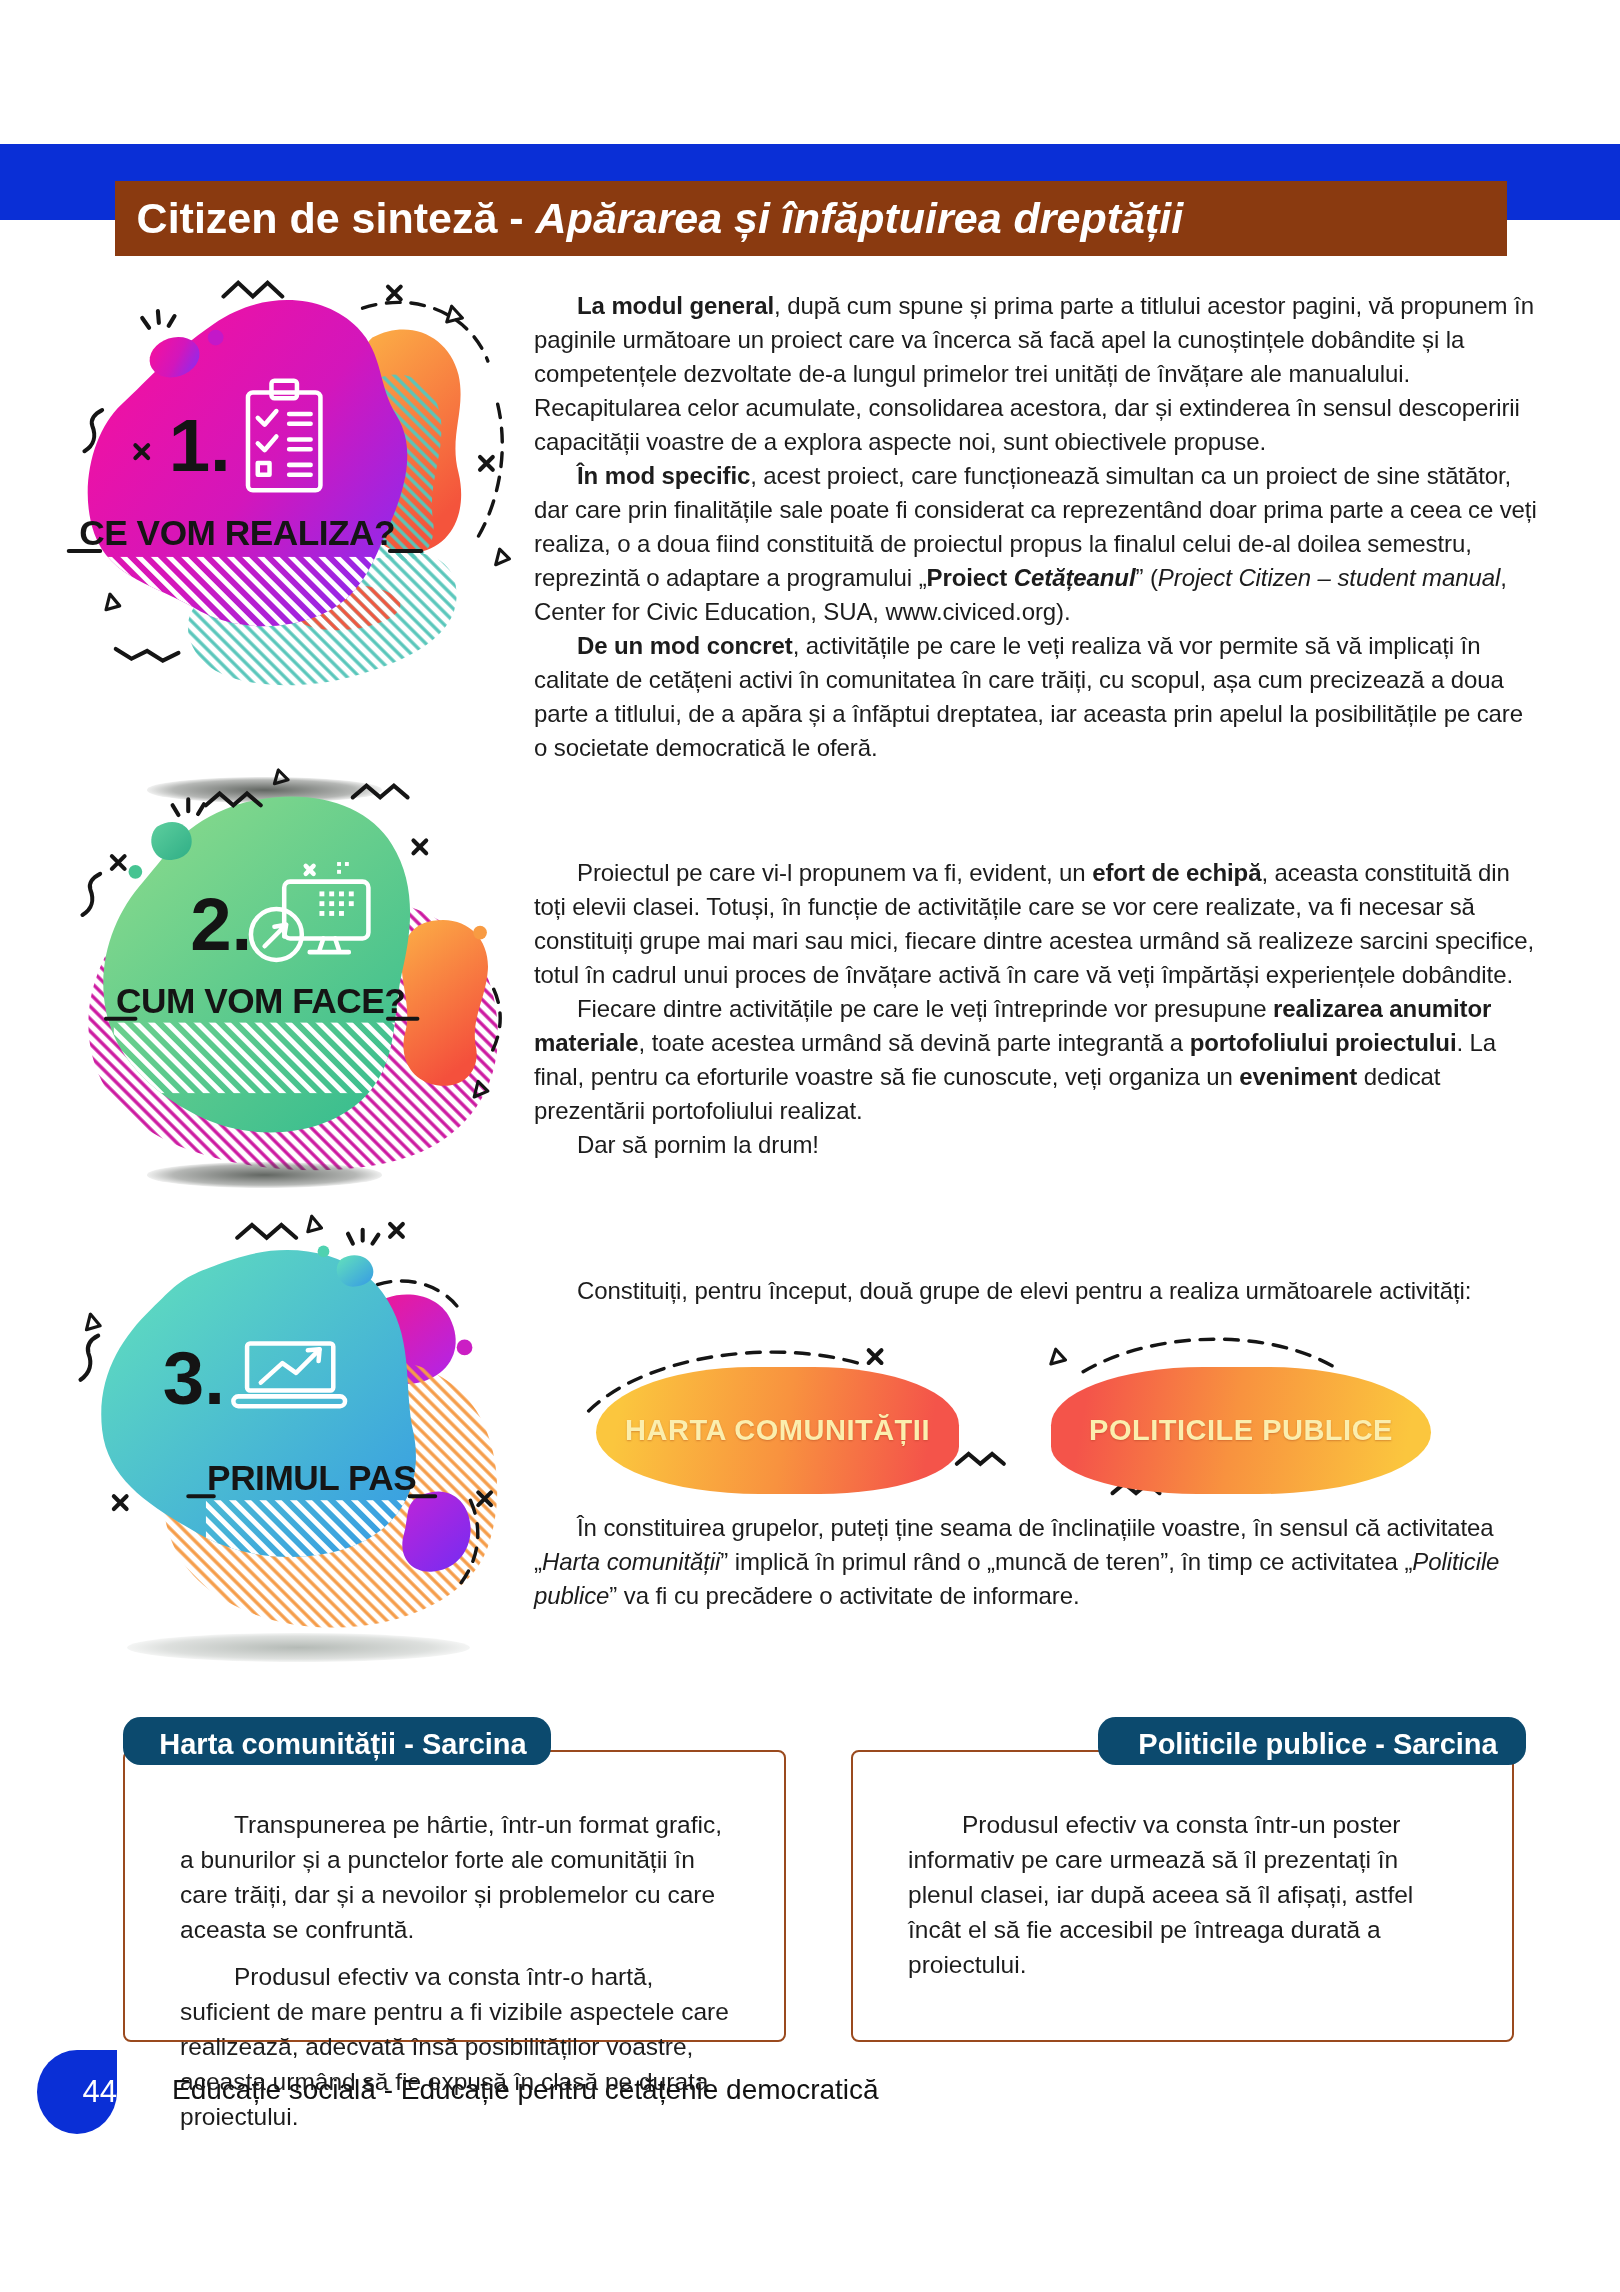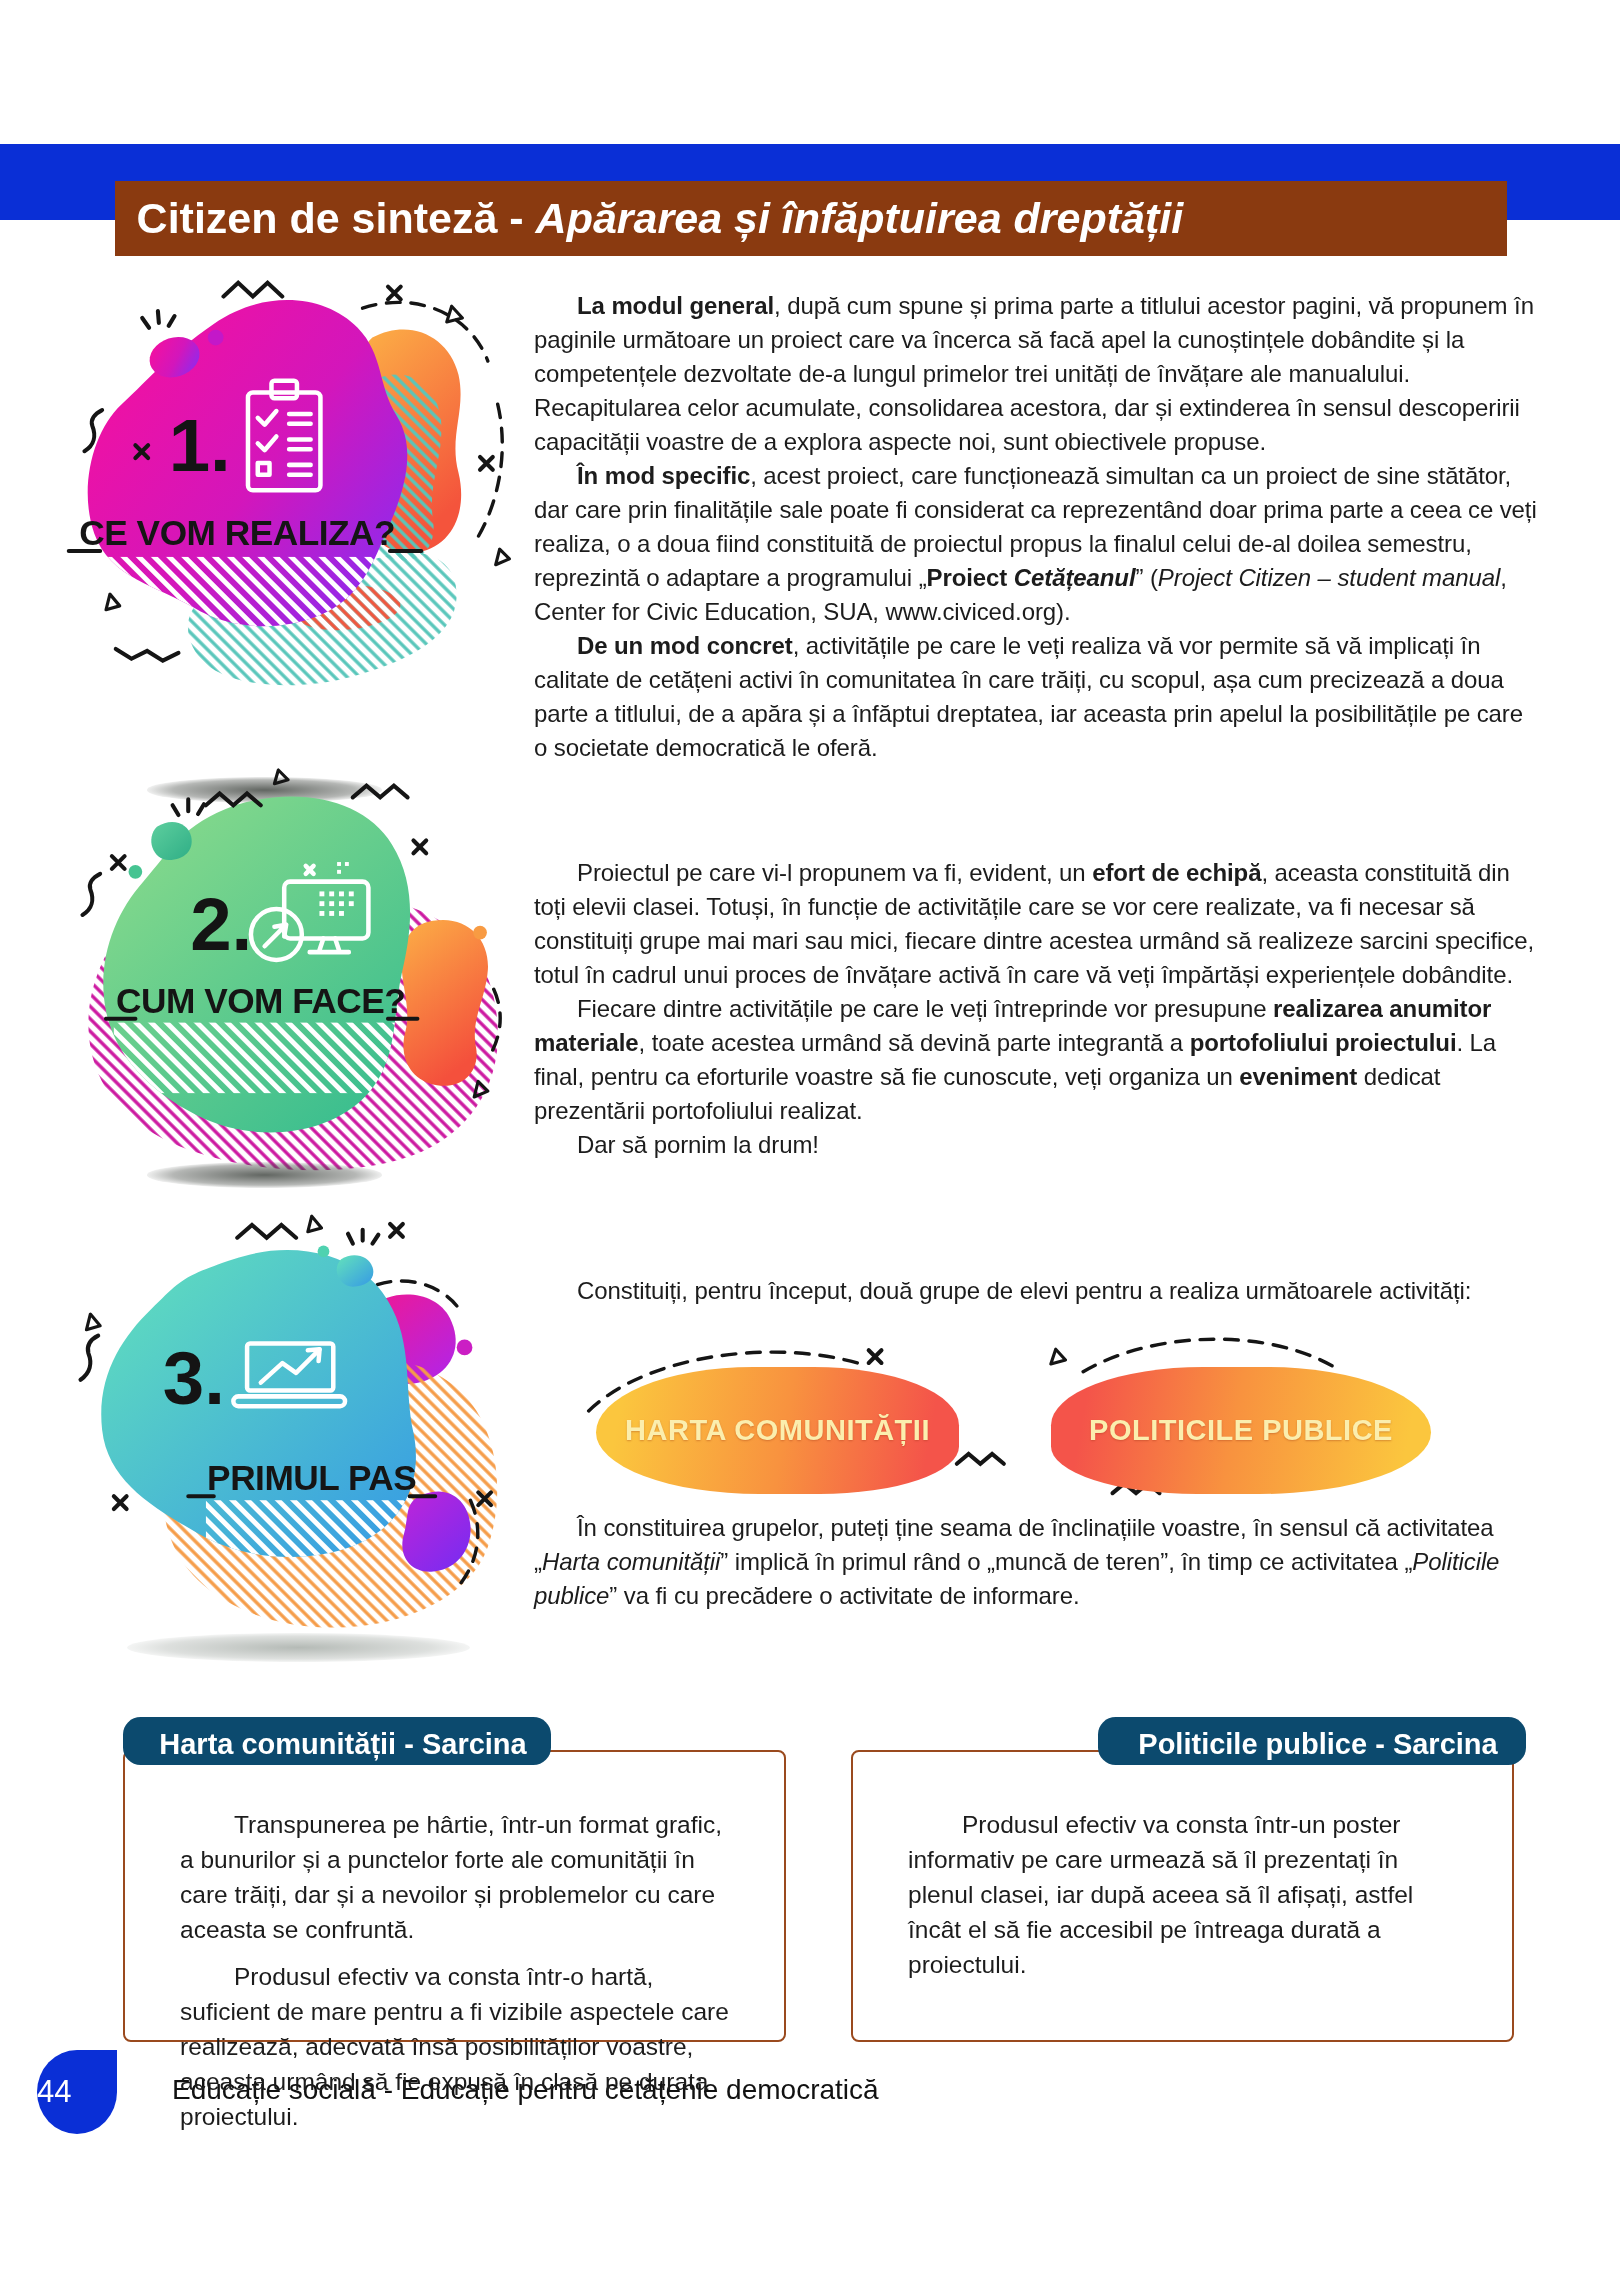--- a/index.html
+++ b/index.html
@@ -66,21 +66,21 @@
   }
   .task-tab-left{left:123px;}
   .task-tab-right{left:1098px;}
   .task-text{padding:43px 35px 0 43px;font-size:24.5px;line-height:35px;}
   .task-text p{margin:12px;text-indent:54px;}
 
   
   .page-drop{
     position:absolute;left:37px;top:2050px;width:80px;height:84px;background:#0a2fd6;
     border-radius:50% 0 50% 50%;color:#fff;font-size:31px;font-weight:400;
-    display:flex;align-items:center;justify-content:flex-start;
+    display:flex;align-items:center;justify-content:flex-end;
   }
   .footer-text{position:absolute;left:172px;top:2074px;font-size:28px;color:#111;}
 
   
   .dash{fill:none;stroke:#151515;stroke-width:3.5;stroke-dasharray:14 11;stroke-linecap:round;}
   .blk{fill:none;stroke:#151515;stroke-width:4.2;stroke-linecap:round;}
   .tri{fill:none;stroke:#151515;stroke-width:3.2;stroke-linejoin:round;}
   .ic{fill:none;stroke:#ffffff;stroke-width:4.6;stroke-linecap:round;stroke-linejoin:round;}
 </style>
 </head>

